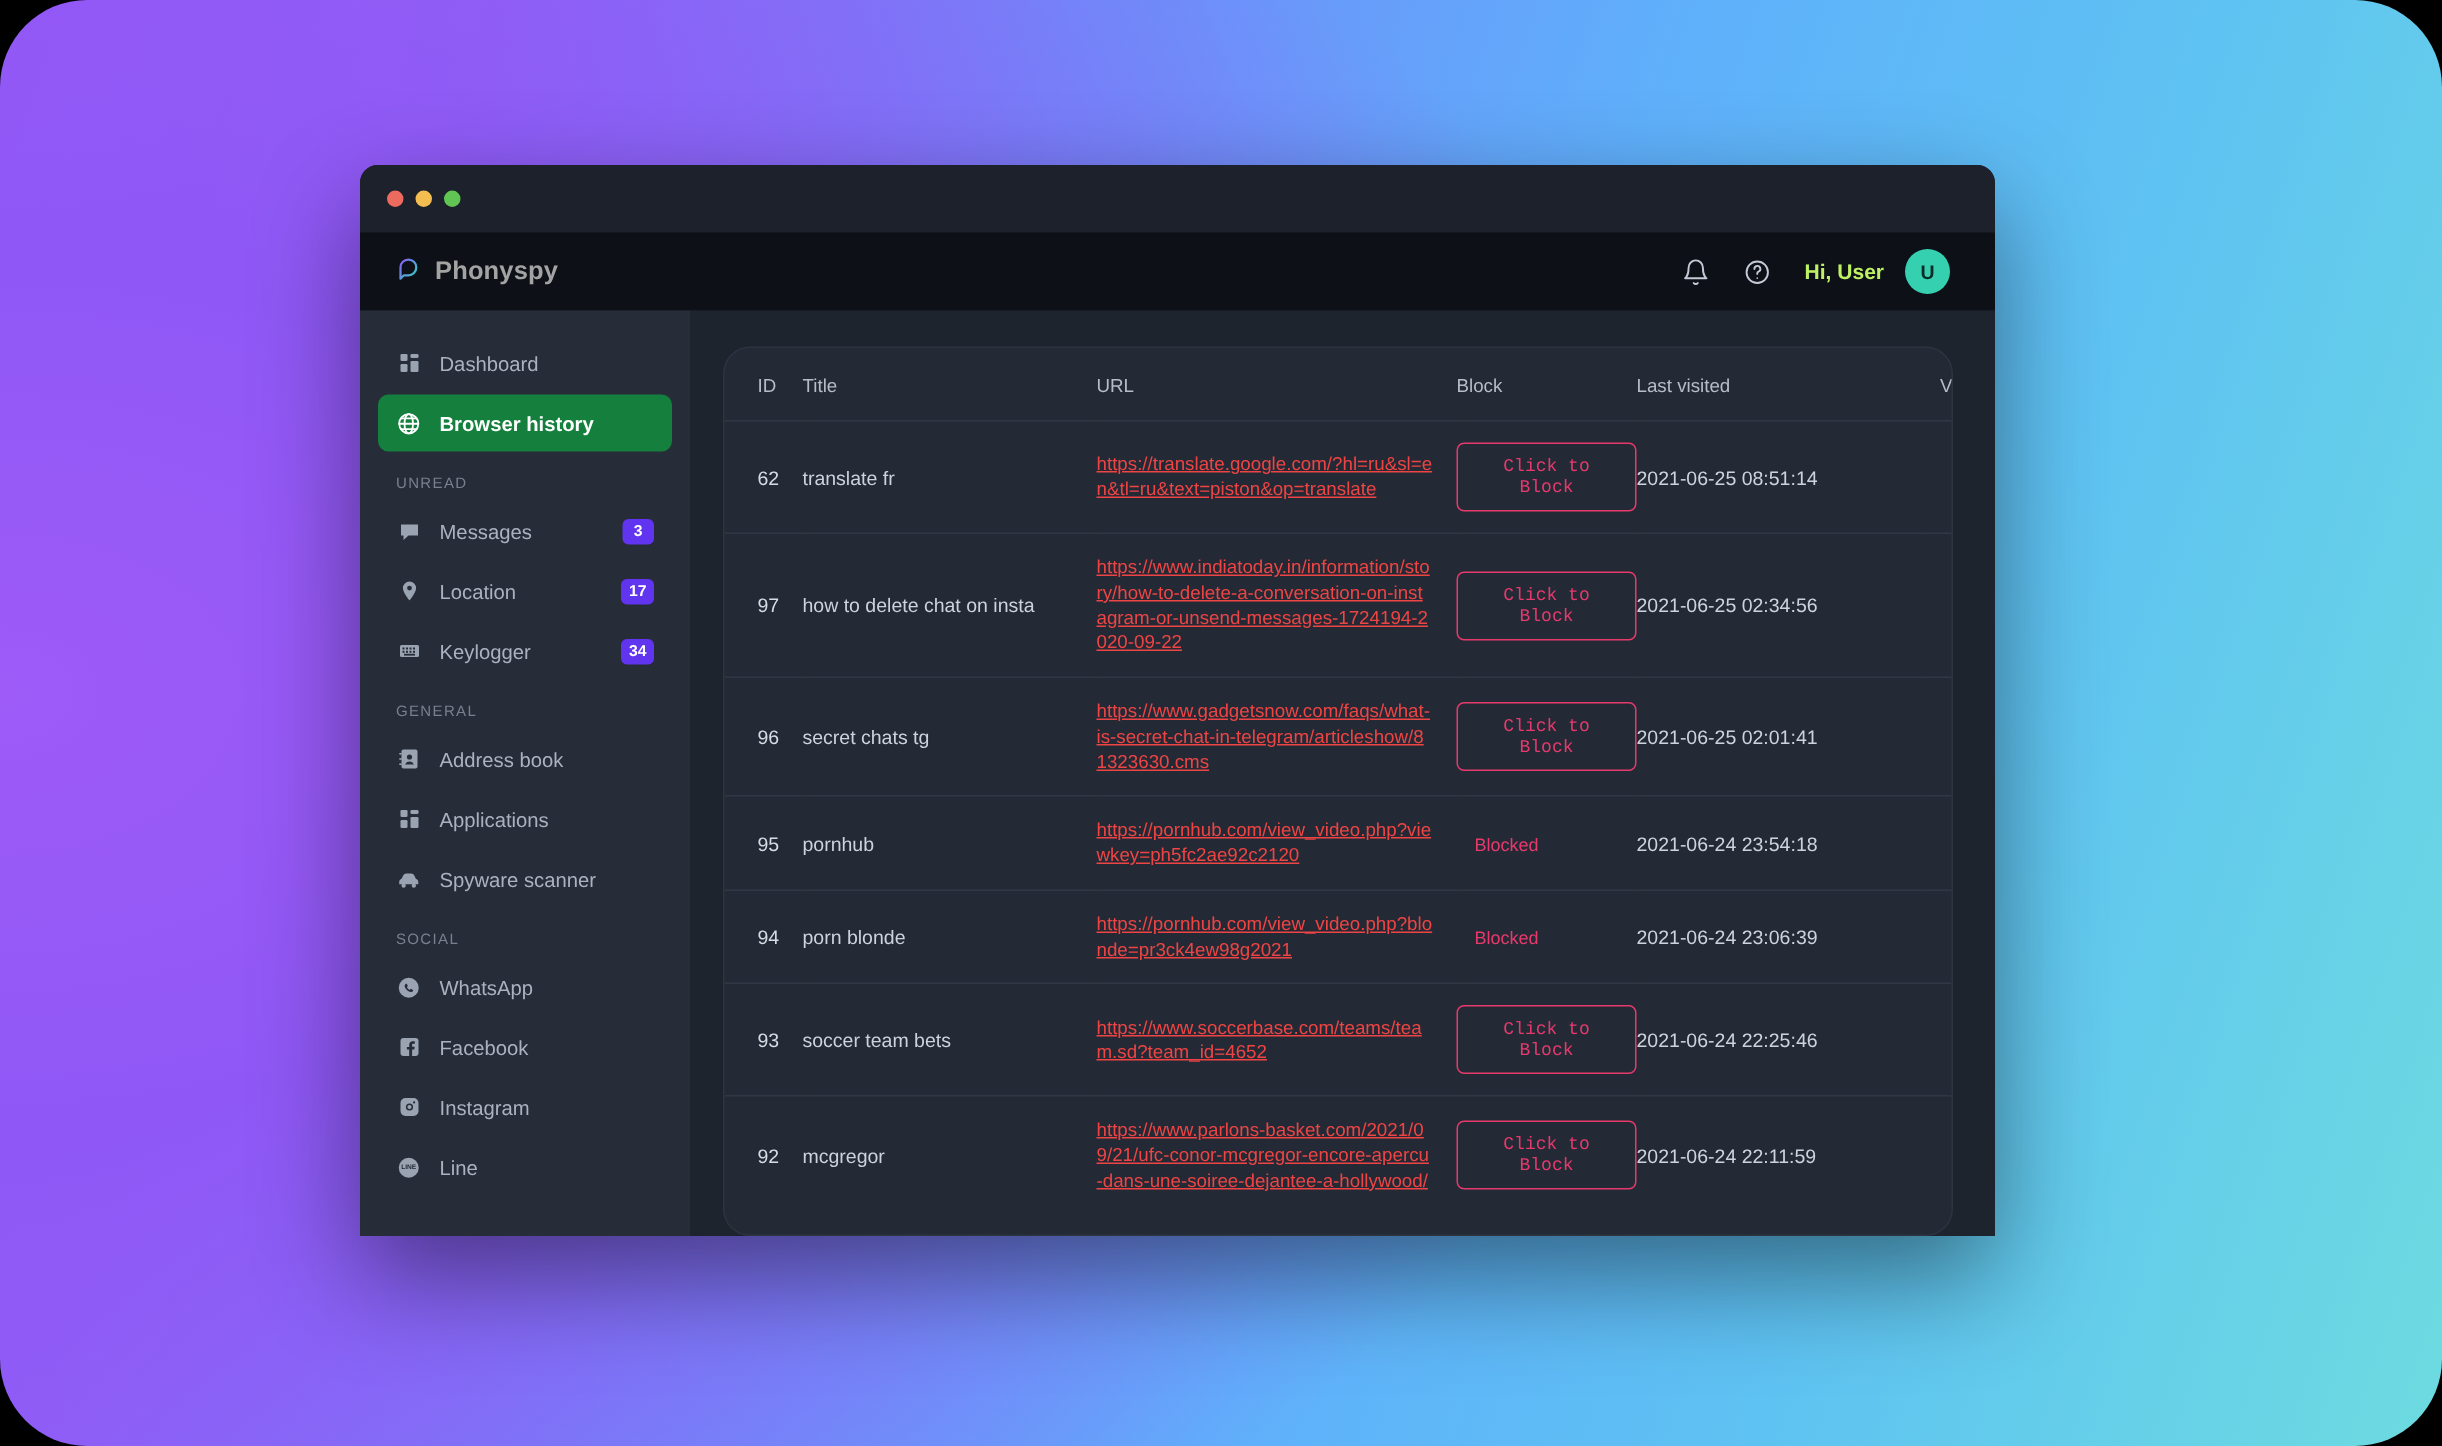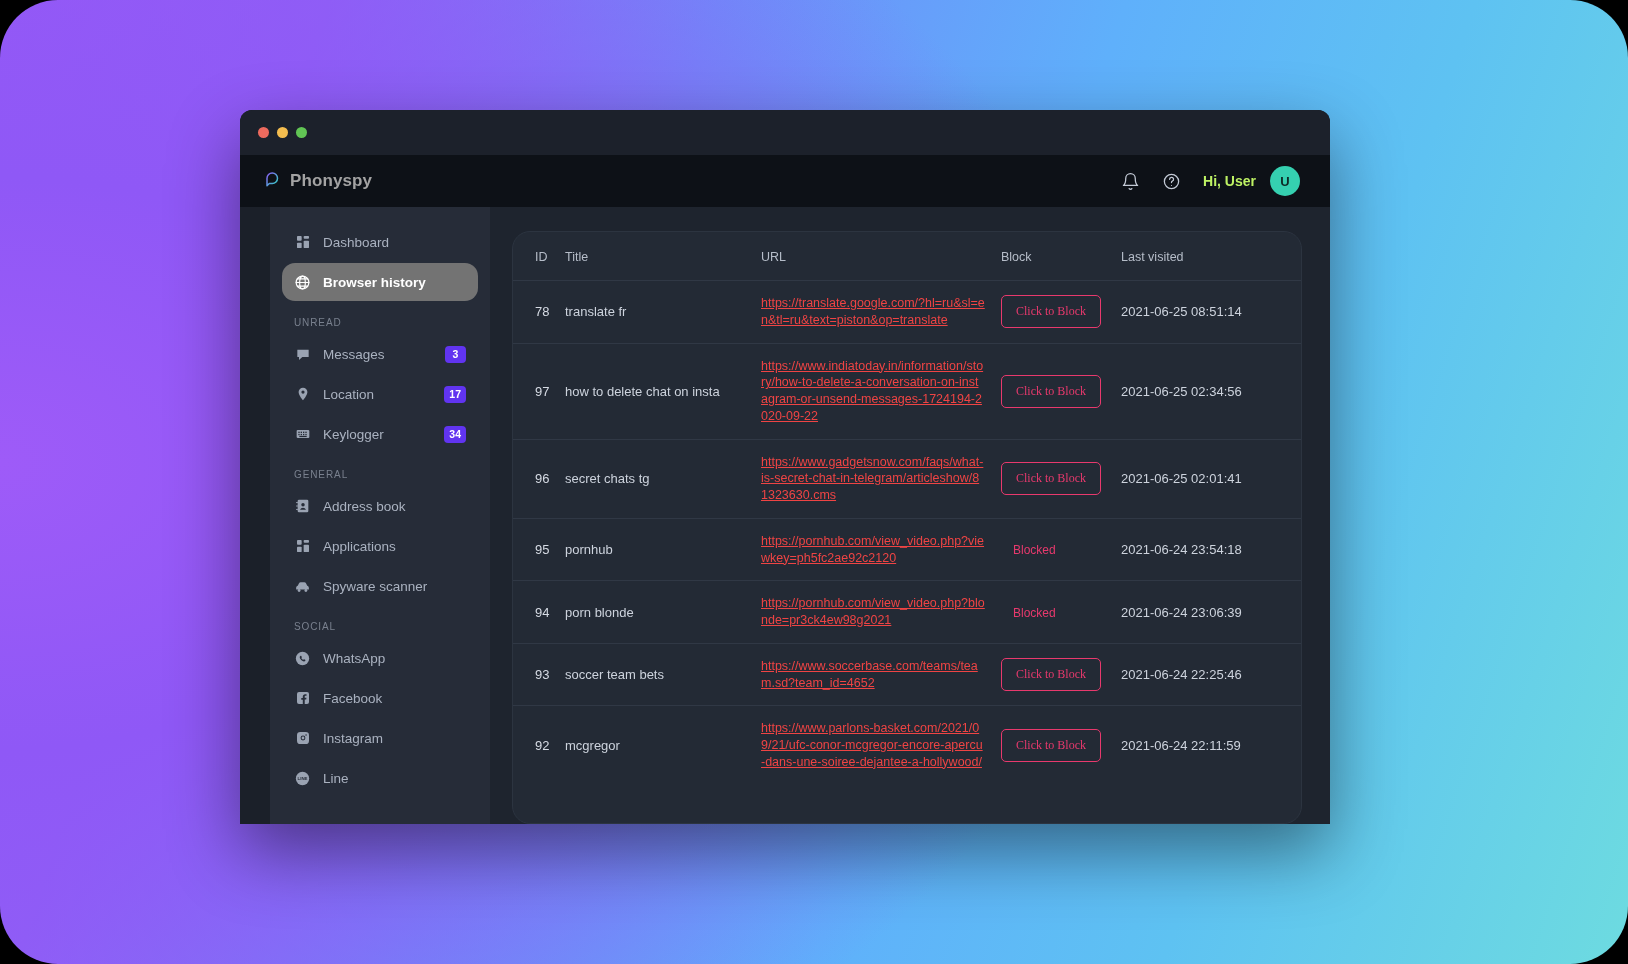--- a/index.html
+++ b/index.html
@@ -65,38 +65,38 @@
   #greeting { color: #bef264; font-size: 14px; font-weight: bold; }
   #avatar {
     width: 30px; height: 30px; border-radius: 50%;
     background: #35d0b0;
     color: #0d2b26; font-size: 13px; font-weight: 700;
     display: flex; align-items: center; justify-content: center;
     margin-left: -8px;
   }
 
   
-  #body { display: flex; height: calc(714px - 45px - 52px); padding-left: 30px; }
+  #body { display: flex; height: calc(714px - 45px - 52px); }
 
   
   #sidebar {
     width: 220px; flex: 0 0 220px;
     background: #262c38;
     padding: 16px 12px 0 12px;
     overflow: hidden;
   }
   .nav-item {
     display: flex; align-items: center; gap: 12px;
     height: 38px; padding: 0 12px;
     border-radius: 7px;
     color: #aab2c0; font-size: 13.5px;
     margin-bottom: 2px;
     cursor: pointer;
   }
-  .nav-item.active { background: #737373; color: #ffffff; font-weight: 600; border-radius: 13px; }
+  .nav-item.active { background: #15803d; color: #ffffff; font-weight: 600; }
   .nav-item .ic { width: 17px; height: 17px; display: flex; align-items: center; justify-content: center; flex: 0 0 17px; color: #9aa3b2; }
   .nav-item.active .ic { color: #fff; }
   .nav-item .label { flex: 1 1 auto; white-space: nowrap; }
   .badge {
     min-width: 21px; height: 17px; padding: 0 5px;
     border-radius: 4px; background: #6134f0;
     color: #fff; font-size: 10.5px; font-weight: 600;
     display: flex; align-items: center; justify-content: center;
   }
   .nav-section {
@@ -149,21 +149,21 @@
     display: inline-block;
   }
   .btn-block {
     display: inline-block;
     border: 1px solid #e8396d;
     color: #e8396d;
     background: transparent;
     border-radius: 5px;
     padding: 8px 14px;
     font-size: 12px;
-    font-family: Liberation Serif, serif;
+    font-family: Liberation Mono, monospace;
     cursor: pointer;
   }
   .blocked-text { color: #e8396d; font-size: 12px; padding-left: 12px; }
 </style>
 </head>
 <body>
 
 <div id="stage">
   <div id="backdrop"></div>
 
@@ -359,21 +359,21 @@
                 <th class="col-id">ID</th>
                 <th class="col-title">Title</th>
                 <th class="col-url">URL</th>
                 <th class="col-block">Block</th>
                 <th class="col-date">Last visited</th>
                 <th class="col-visits">Visits</th>
               </tr>
             </thead>
             <tbody id="table-body">
                 <tr>
-                  <td class="col-id">78</td>
+                  <td class="col-id">62</td>
                   <td class="col-title">translate fr</td>
                   <td class="col-url"><a class="url" href="#">https://translate.google.com/?hl=ru&amp;sl=en&amp;tl=ru&amp;text=piston&amp;op=translate</a></td>
                   <td class="col-block"><button class="btn-block">Click to Block</button></td>
                   <td class="col-date">2021-06-25 08:51:14</td>
                   <td class="col-visits">14</td>
                 </tr>
                 <tr>
                   <td class="col-id">97</td>
                   <td class="col-title">how to delete chat on insta</td>
                   <td class="col-url"><a class="url" href="#">https://www.indiatoday.in/information/story/how-to-delete-a-conversation-on-instagram-or-unsend-messages-1724194-2020-09-22</a></td>

